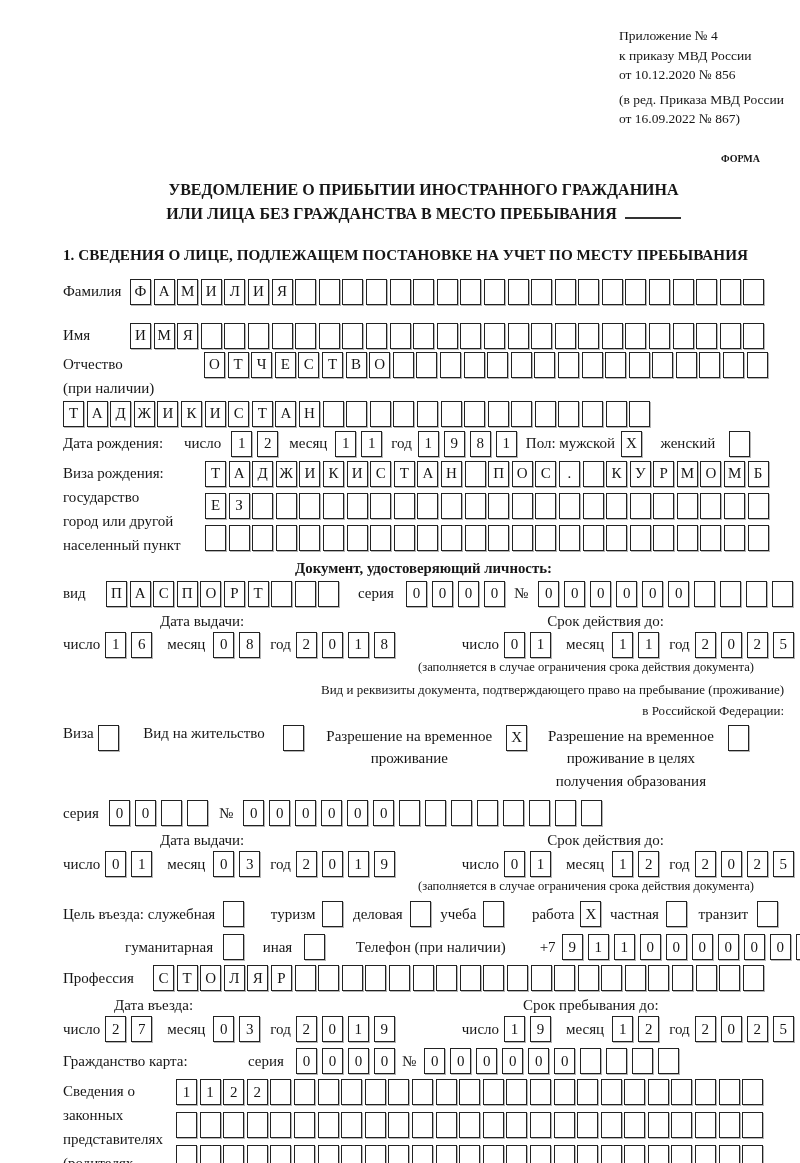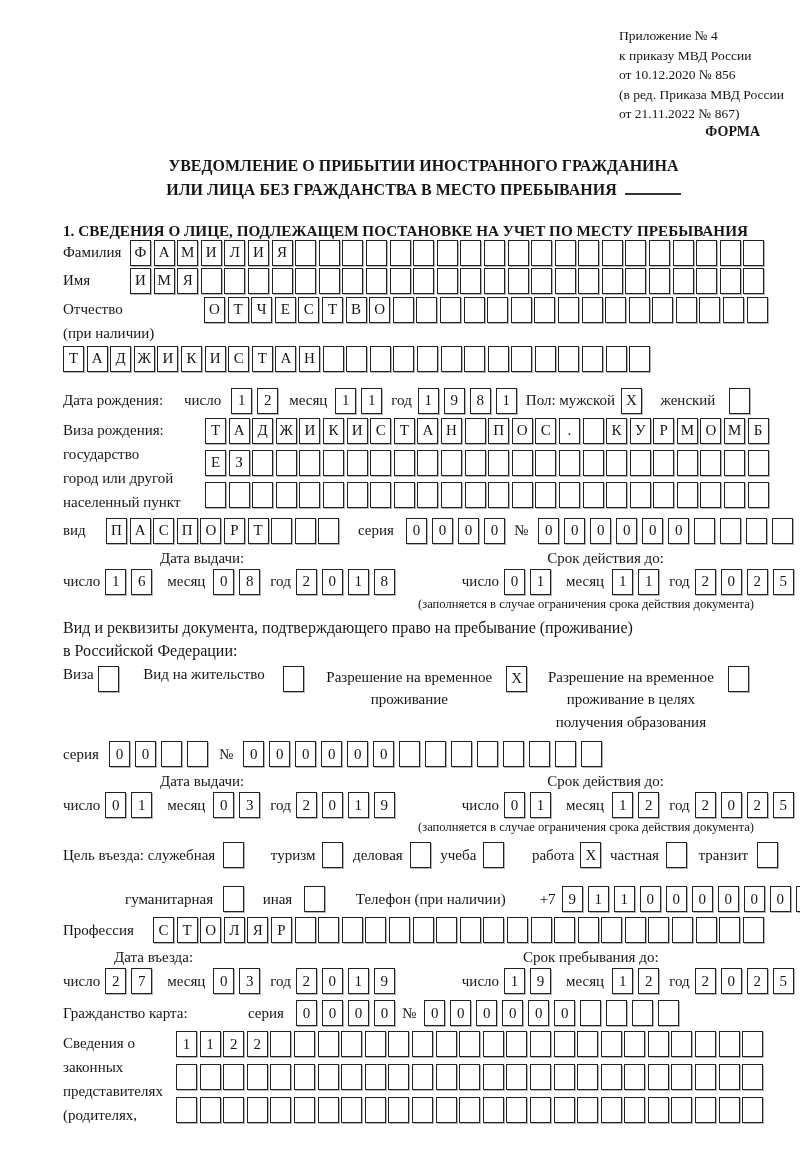--- a/index.html
+++ b/index.html
@@ -6,22 +6,22 @@
   html,body { background:#ffffff; }
   body {
     width: 800px; height: 1163px;
     font-family: "Liberation Serif", serif;
     color: #161616;
     overflow: hidden;
   }
   .page { width: 800px; height: 1163px; padding: 26px 16px 0 63px; position: relative; }
 
   .hdr-right { margin-left: 556px; font-size: 13.5px; line-height: 1.45; }
-  .hdr-right .grp2 { }
-  .forma { text-align: right; padding-right: 24px; font-weight: bold; font-size: 14px; margin-top: 0; }
+  .hdr-right .grp2 { margin-top: 5px; }
+  .forma { text-align: right; padding-right: 24px; font-weight: bold; font-size: 10px; margin-top: 24px; }
 
   .title { text-align: center; font-weight: bold; font-size: 16px; margin-top: 14px; line-height: 1.5; }
   .uline { display: inline-block; width: 56px; border-bottom: 2.2px solid #333; height: 12px; margin-left: 8px; }
 
   .sect { font-weight: bold; font-size: 15.2px; margin-top: 20px; white-space: nowrap; }
 
   .frow { display: flex; align-items: center; white-space: nowrap; }
   .frow.top { align-items: flex-start; }
   .lbl { font-size: 15px; flex: none; }
   .lbl2 { font-size: 15px; line-height: 24px; }
@@ -32,48 +32,48 @@
     margin-right: 2.6px;
     display: inline-flex; align-items: center; justify-content: center;
     font-size: 15px;
     background: #fff;
     box-shadow: 1px 1px 0 rgba(90,90,90,.45);
   }
   .dg .cbox { margin-right: 5px; }
   .hdr-line { display: flex; font-size: 15px; margin-top: 6px; }
   .note { font-size: 12.6px; }
   .note-r { text-align: right; padding-right: 30px; margin-top: 2px; }
-  .para { font-size: 16px; margin-top: 7px; white-space: nowrap; }
+  .para { font-size: 13px; margin-top: 7px; white-space: nowrap; text-align: right; }
   .optlbl { font-size: 15px; text-align: center; line-height: 1.5; }
 </style>
 </head>
 <body>
 
 <div class="page">
 
   <div class="hdr-right">
     <div>Приложение № 4</div>
     <div>к приказу МВД России</div>
     <div>от 10.12.2020 № 856</div>
     <div class="grp2">
       <div>(в ред. Приказа МВД России</div>
-      <div>от 21.11.2022 № 867)</div>
+      <div>от 16.09.2022 № 867)</div>
     </div>
   </div>
 
   <div class="forma">ФОРМА</div>
 
   <div class="title">
     <div>УВЕДОМЛЕНИЕ О ПРИБЫТИИ ИНОСТРАННОГО ГРАЖДАНИНА</div>
     <div><span>ИЛИ ЛИЦА БЕЗ ГРАЖДАНСТВА В МЕСТО ПРЕБЫВАНИЯ</span><span class="uline"></span></div>
   </div>
 
   <div class="sect">1. СВЕДЕНИЯ О ЛИЦЕ, ПОДЛЕЖАЩЕМ ПОСТАНОВКЕ НА УЧЕТ ПО МЕСТУ ПРЕБЫВАНИЯ</div>
 
-  <div class="frow" style="">
+  <div class="frow" style="margin-top:15px">
     <span class="lbl" style="width:67px">Фамилия</span>
     <span class="boxes">
         <span class="cbox">Ф</span>
         <span class="cbox">А</span>
         <span class="cbox">М</span>
         <span class="cbox">И</span>
         <span class="cbox">Л</span>
         <span class="cbox">И</span>
         <span class="cbox">Я</span>
         <span class="cbox"></span>
@@ -92,21 +92,21 @@
         <span class="cbox"></span>
         <span class="cbox"></span>
         <span class="cbox"></span>
         <span class="cbox"></span>
         <span class="cbox"></span>
         <span class="cbox"></span>
         <span class="cbox"></span>
       </span>
   </div>
 
-  <div class="frow" style="margin-top:2px">
+  <div class="frow" style="margin-top:18px">
     <span class="lbl" style="width:67px">Имя</span>
     <span class="boxes">
         <span class="cbox">И</span>
         <span class="cbox">М</span>
         <span class="cbox">Я</span>
         <span class="cbox"></span>
         <span class="cbox"></span>
         <span class="cbox"></span>
         <span class="cbox"></span>
         <span class="cbox"></span>
@@ -188,21 +188,21 @@
         <span class="cbox"></span>
         <span class="cbox"></span>
         <span class="cbox"></span>
         <span class="cbox"></span>
         <span class="cbox"></span>
         <span class="cbox"></span>
         <span class="cbox"></span>
       </span>
   </div>
 
-  <div class="frow" style="margin-top:16px">
+  <div class="frow" style="margin-top:4px">
     <span class="lbl" style="width:121px">Дата рождения:</span>
     <span class="lbl" style="margin-right:10px">число</span>
     <span class="boxes dg">
         <span class="cbox">1</span>
         <span class="cbox">2</span>
       </span>
     <span class="lbl" style="margin:0 8px 0 6px">месяц</span>
     <span class="boxes dg">
         <span class="cbox">1</span>
         <span class="cbox">1</span>
@@ -306,20 +306,21 @@
           <span class="cbox"></span>
           <span class="cbox"></span>
           <span class="cbox"></span>
           <span class="cbox"></span>
           <span class="cbox"></span>
           <span class="cbox"></span>
         </span>
     </span>
   </div>
 
+  <div style="text-align:center;font-weight:bold;font-size:14.8px;margin-top:3px">Документ, удостоверяющий личность:</div>
 
   <div class="frow" style="margin-top:4px">
     <span class="lbl" style="width:43px">вид</span>
     <span class="boxes">
         <span class="cbox">П</span>
         <span class="cbox">А</span>
         <span class="cbox">С</span>
         <span class="cbox">П</span>
         <span class="cbox">О</span>
         <span class="cbox">Р</span>
@@ -518,21 +519,21 @@
     <span class="lbl" style="margin-left:6px">частная</span>
     <span class="boxes" style="margin-left:7px">
         <span class="cbox"></span>
       </span>
     <span class="lbl" style="margin-left:9px">транзит</span>
     <span class="boxes" style="margin-left:9px">
         <span class="cbox"></span>
       </span>
   </div>
 
-  <div class="frow" style="margin-top:18px">
+  <div class="frow" style="margin-top:7px">
     <span class="lbl" style="margin-left:62px">гуманитарная</span>
     <span class="boxes" style="margin-left:10px">
         <span class="cbox"></span>
       </span>
     <span class="lbl" style="margin-left:16px">иная</span>
     <span class="boxes" style="margin-left:12px">
         <span class="cbox"></span>
       </span>
     <span class="lbl" style="margin-left:28px">Телефон (при наличии)</span>
     <span class="lbl" style="margin-left:34px;margin-right:6px">+7</span>

